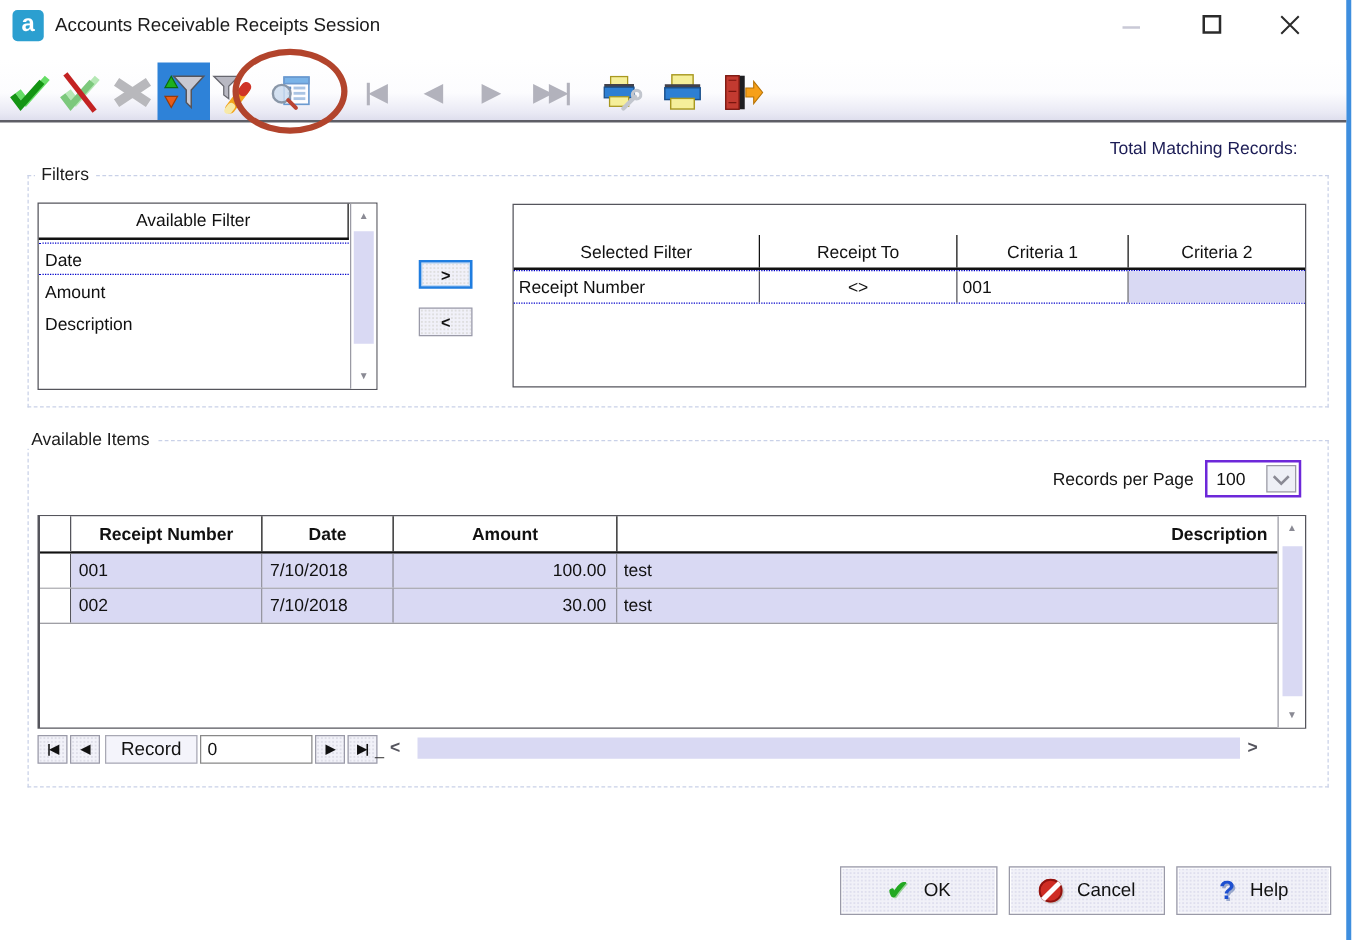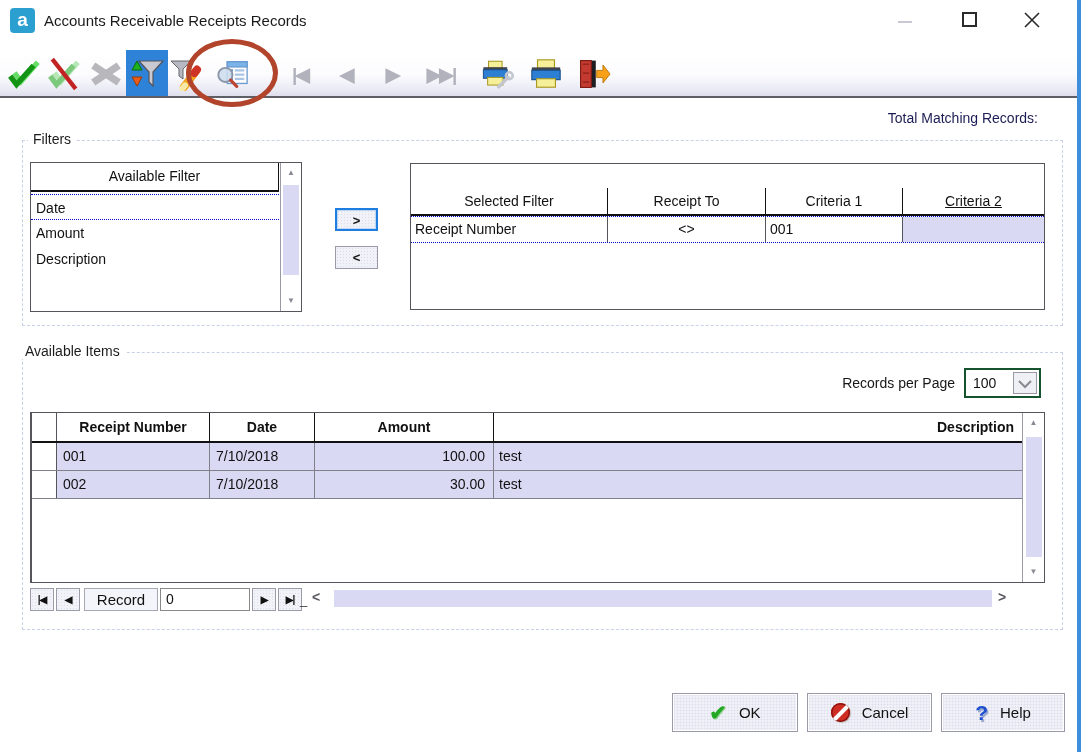--- a/index.html
+++ b/index.html
@@ -60,32 +60,32 @@
   .move-btn { position:absolute; left:335px; width:43px; height:23px; background:#f1f1f9;
               background-image:radial-gradient(#dededf 0.8px, transparent 1px); background-size:3px 3px;
               font-weight:900; font-size:13px; text-align:center; line-height:21px; color:#111; }
   .mv-right { top:208px; border:2px solid #1f7de0; box-shadow:0 0 0 1px #bcd8f5 inset; }
   .mv-left  { top:246px; border:1px solid #9a9aa8; }
 
   
   .sel-table { position:absolute; left:410px; top:163px; width:635px; height:147px; border:1px solid #55555c; background:#fff; }
   .sel-head { display:flex; height:28px; border-bottom:2px solid #111;margin-top:24px; }
   .sel-head .hc { font-size:14px; text-align:center; line-height:26px; border-right:1px solid #111; }
-  .sel-head .hc:last-child { border-right:none;text-decoration:underline; }
+  .sel-head .hc:last-child { border-right:none; }
   .c0 { width:197px; } .c1 { width:158px; } .c2 { width:137px; } .c3 { width:141px; }
   .sel-row { display:flex; height:27px; border-top:1px dotted #0000cc; border-bottom:1px dotted #0000cc; }
   .sel-row .dc { font-size:14px; line-height:25px; border-right:1px solid #55555c; padding:0 4px; }
   .sel-row .dc:last-child { border-right:none; }
   .dc-center { text-align:center; }
   .dc-hl { background:#d9d9f3; }
 
   
   .rpp { position:absolute; right:43px; top:368px; display:flex; align-items:center; }
   .rpp-label { font-size:14px; color:#161616; margin-right:9px; }
-  .rpp-box { position:relative; width:77px; height:30px; border:2px solid #14532d; background:#fff; }
+  .rpp-box { position:relative; width:77px; height:30px; border:2px solid #6d28d9; background:#fff; }
   .rpp-value { position:absolute; left:7px; top:5px; font-size:14px; }
   .rpp-btn { position:absolute; right:2px; top:2px; width:24px; height:22px; border:1px solid #9a9aa4;
              background:#eef0f6; color:#8a8a94; text-align:center; }
   .rpp-btn svg { width:14px; height:10px; margin-top:6px; }
 
   
   .items-table { position:absolute; left:30px; top:412px; width:1015px; height:171px; border:1px solid #55555c; border-left:2px solid #55555c; background:#fff; }
   .it-head { display:flex; height:30px; border-bottom:2px solid #111; font-weight:bold; font-size:14px; }
   .it-head .hc { line-height:28px; }
   .sel-col { width:25px; border-right:1px solid #55555c; background:#fff; }
@@ -131,21 +131,21 @@
   .help-q { color:#1d4fd0; font-size:21px; font-weight:800; text-shadow:1.5px 1.5px 0 #9aa8cc; }
 </style>
 </head>
 <body>
 
 <div id="app">
 
   <div class="win-right-border"></div>
   <div class="titlebar">
     <div class="app-icon">a</div>
-    <div class="win-title">Accounts Receivable Receipts Records</div>
+    <div class="win-title">Accounts Receivable Receipts Session</div>
     <div class="btn-min"></div>
     <div class="btn-max"></div>
     <div class="btn-close">
       <svg viewBox="0 0 24 24">
           <path d="M5 5 L19 19 M19 5 L5 19" stroke="#2b2b2b" stroke-width="1.6"></path>
         </svg>
     </div>
   </div>
 
   <div class="toolbar"></div>

